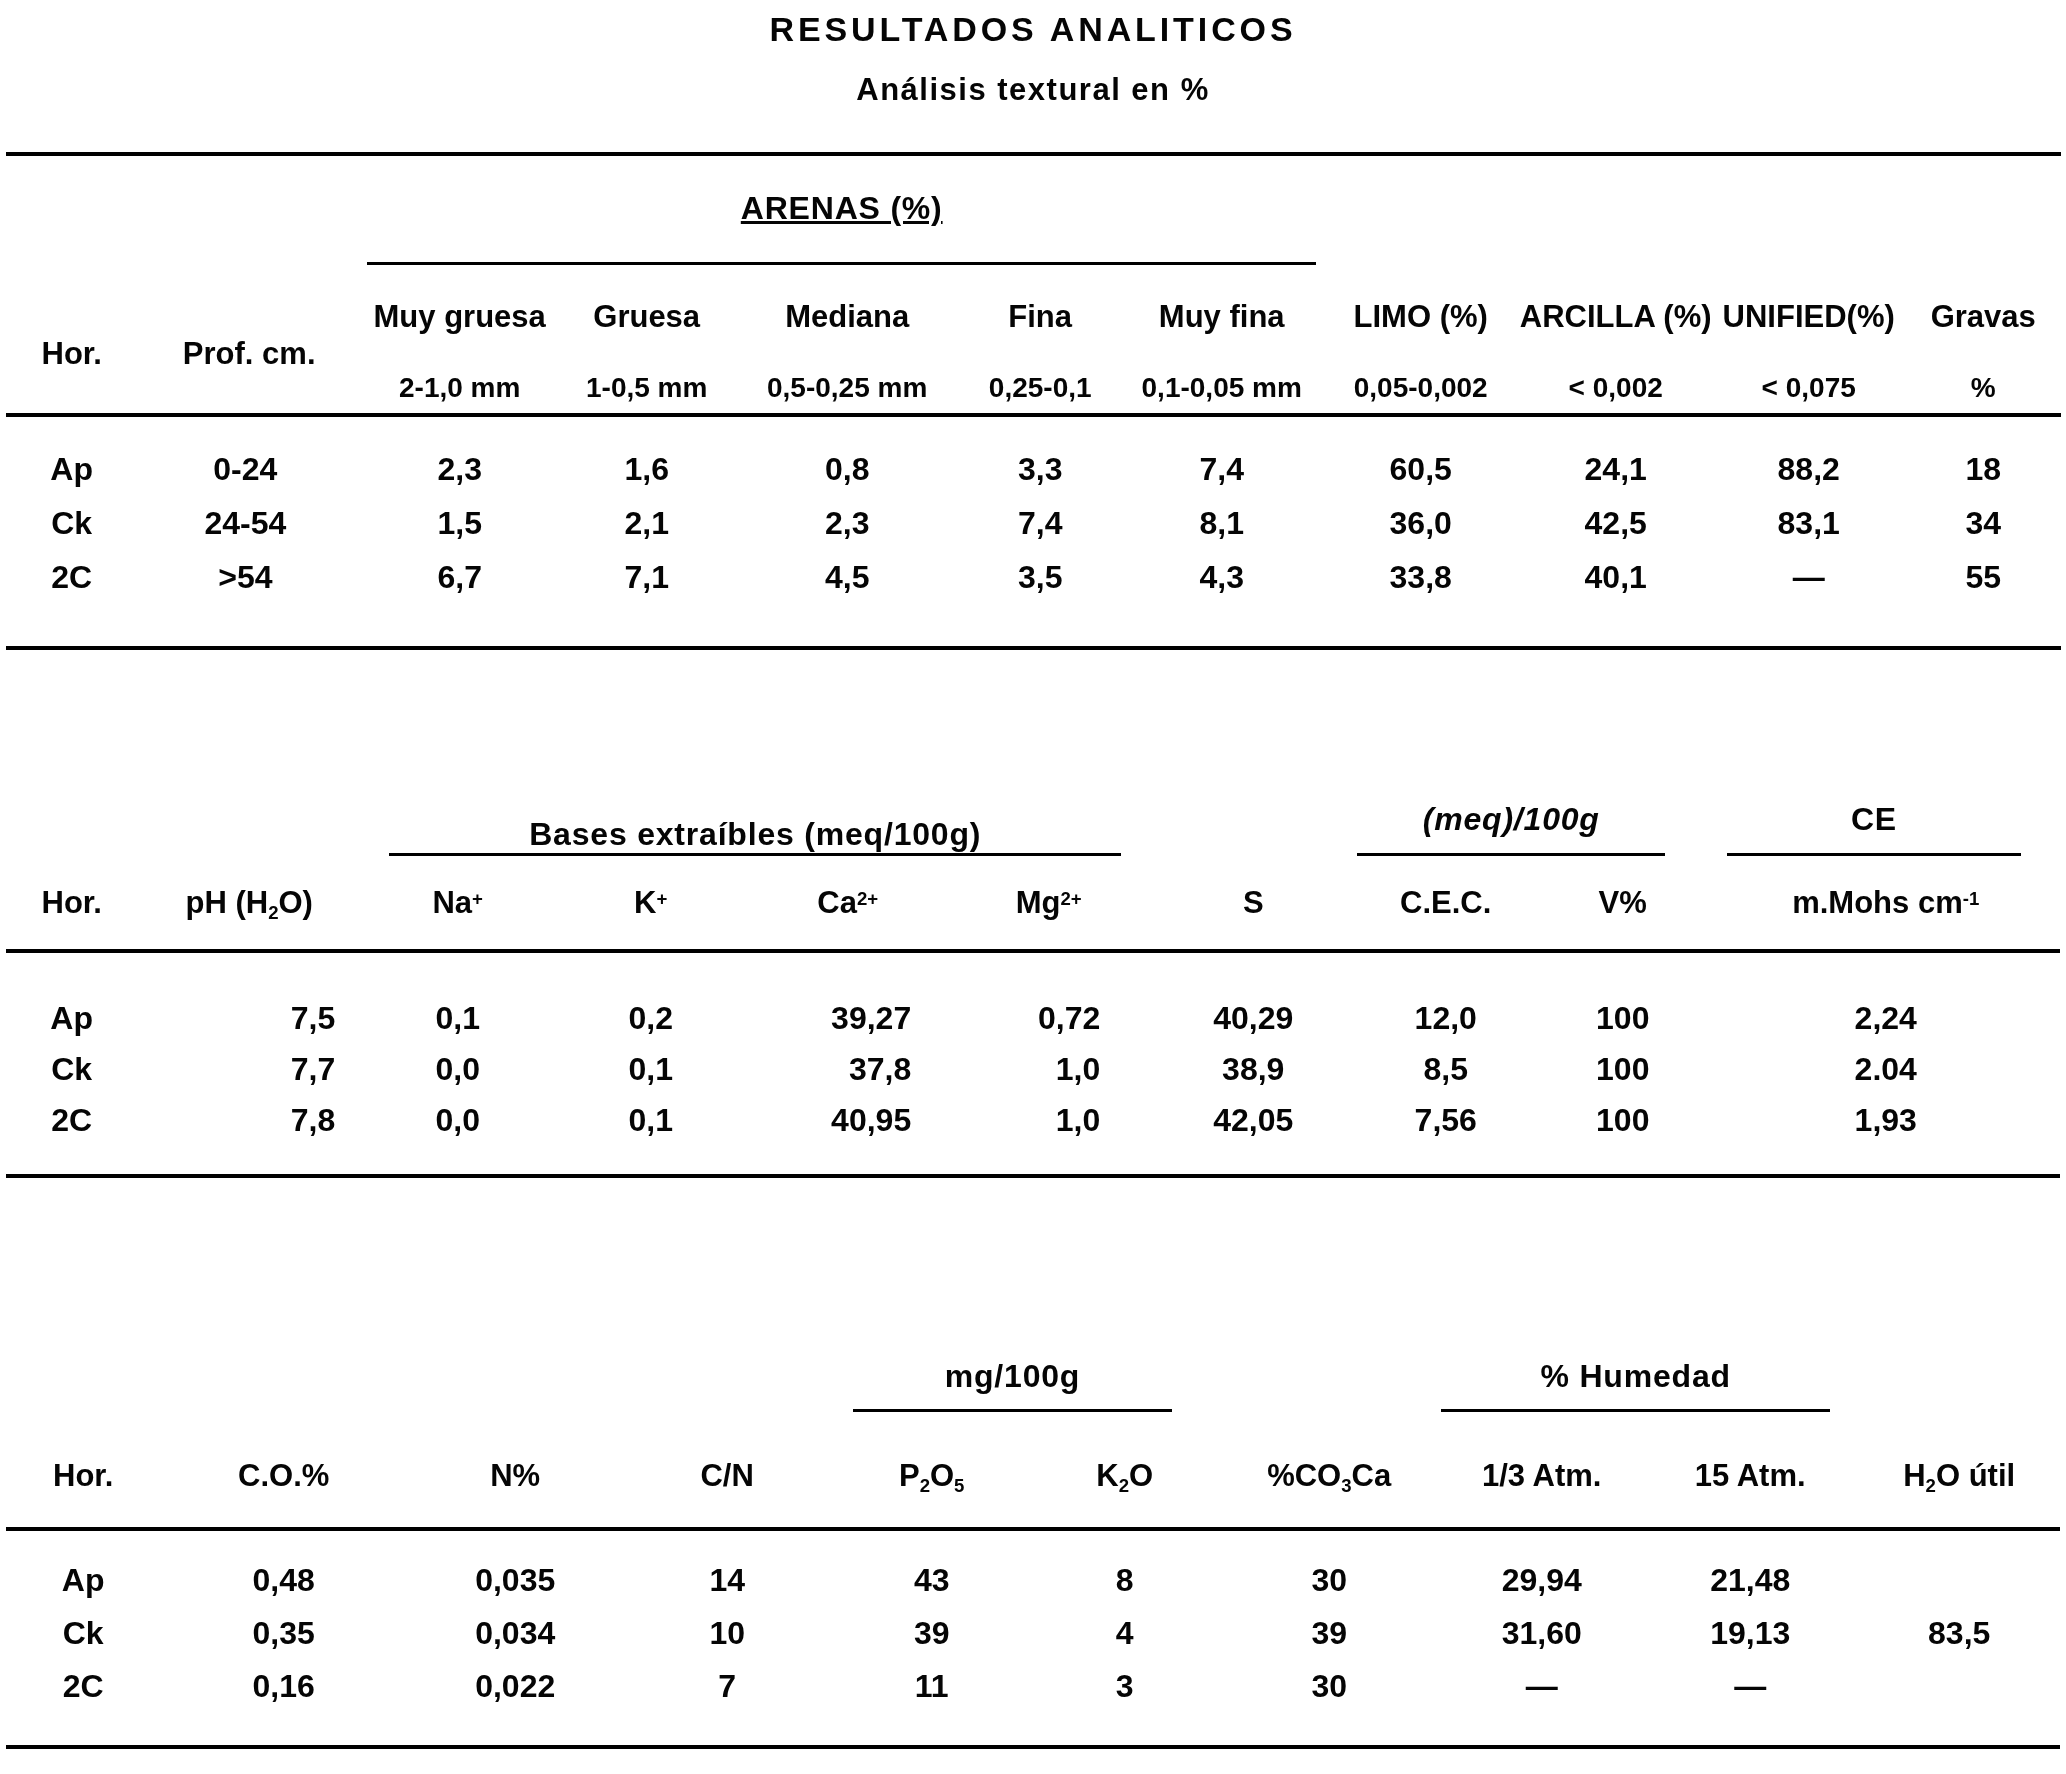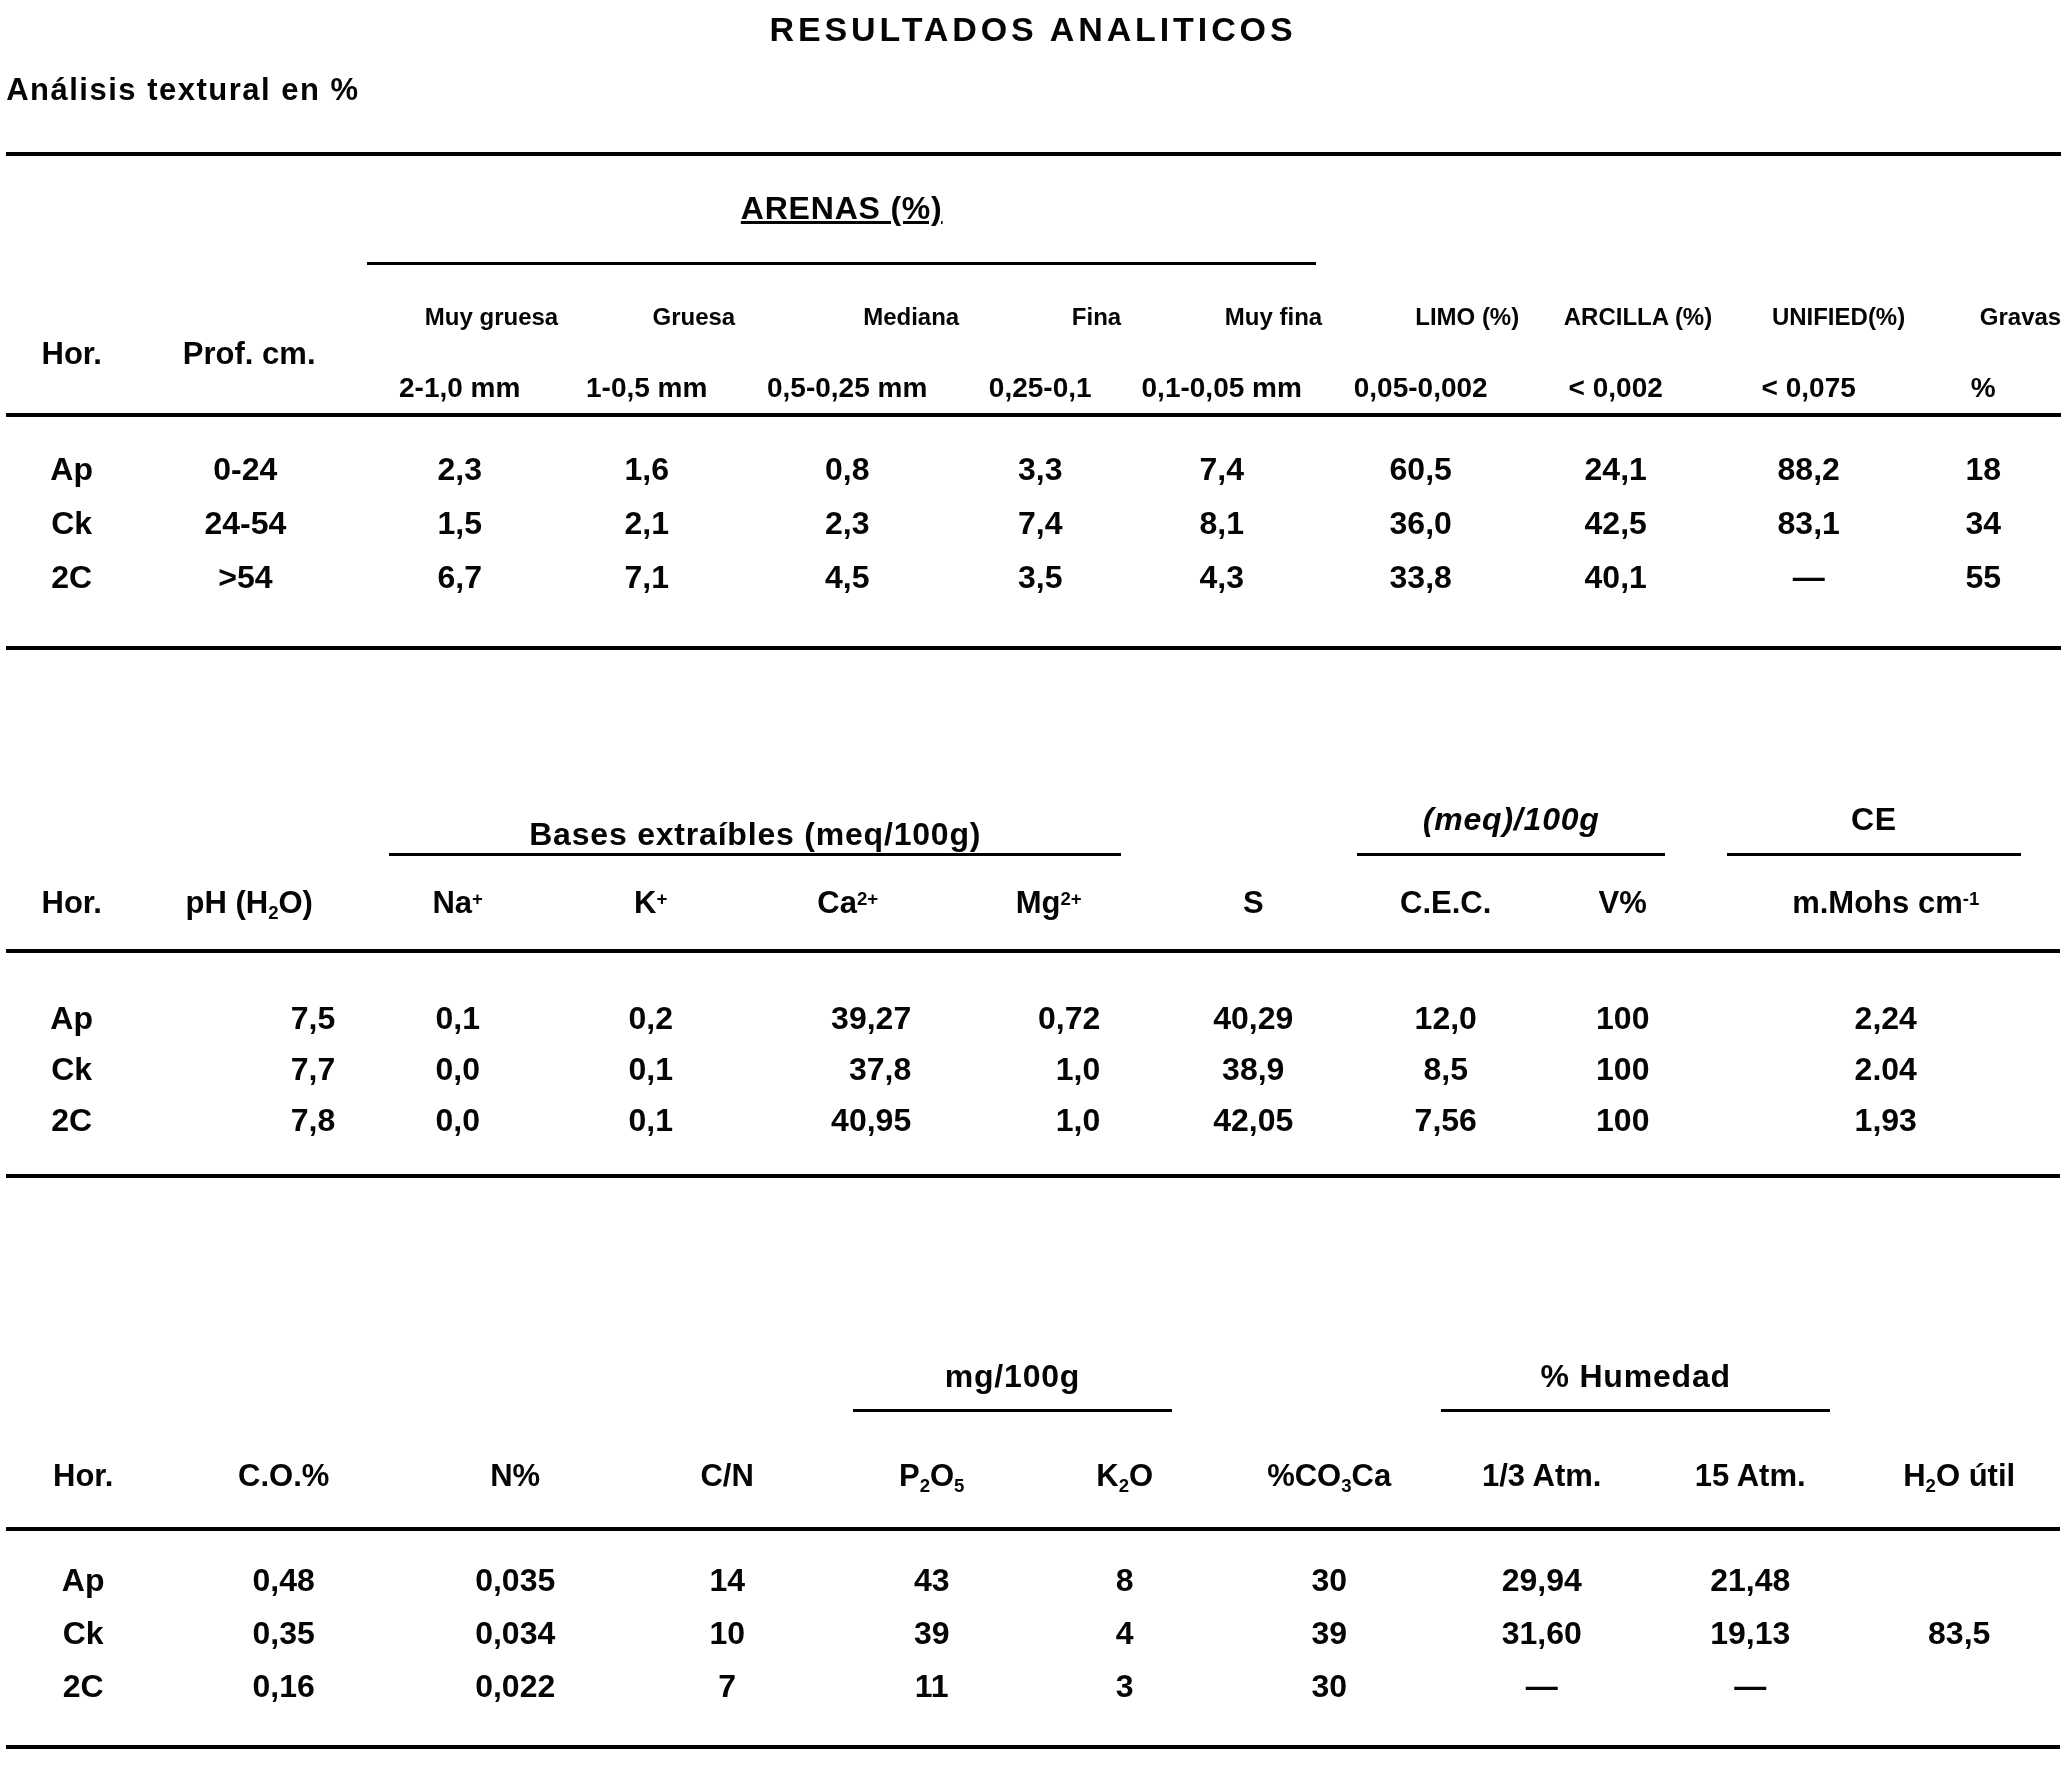--- a/index.html
+++ b/index.html
@@ -9,21 +9,21 @@
     font-family:"Liberation Sans", sans-serif;
     font-weight:700;
     -webkit-font-smoothing:antialiased;
   }
   .page{padding:10.8px 6.2px 0 6.2px;}
 
   .title{
     text-align:center;font-size:34px;line-height:37px;letter-spacing:3.9px;
   }
   .subtitle{
-    font-size:31px;line-height:37px;letter-spacing:1.5px;margin-top:23px;
+    text-align:center;font-size:31px;line-height:37px;letter-spacing:1.5px;margin-top:23px;
   }
 
   table{
     table-layout:fixed;border-collapse:collapse;width:2054px;
   }
   th,td{padding:0;font-weight:700;text-align:center;}
 
   
   #t1{margin-top:44px;border-top:4.6px solid #000;border-bottom:4.6px solid #000;}
   #t1 tr.grow th{height:110px;vertical-align:top;text-decoration:underline;}
@@ -59,21 +59,21 @@
     border-bottom:3.9px solid #000;
     font-size:32px;letter-spacing:0.8px;
   }
   .g-arenas{height:106px;margin:0 6.2px;}
   .g-bases{height:66px;margin:0 28px;align-items:flex-end;}
   .g-meq{height:66px;margin:0 46px 0 0;font-style:italic;}
   .g-ce{height:66px;margin:0 39px 0 15.4px;}
   .g-mg100{height:64px;margin:0 45px 0 21.6px;}
   .g-hum{height:64px;margin:0 28px 0 0;}
 
-  .h-main{font-size:24px;line-height:35px;text-align:right;}
+  .h-main{font-size:31px;line-height:35px;}
   .h-range{font-size:28px;line-height:28px;margin-top:40px;}
   .h-one{font-size:31px;line-height:35px;}
   .single .h-one{margin-bottom:31px;}
 
   sub{font-size:60%;vertical-align:-0.30em;line-height:0;}
   sup{font-size:60%;vertical-align:0.45em;line-height:0;}
 </style>
 </head>
 <body>
 

